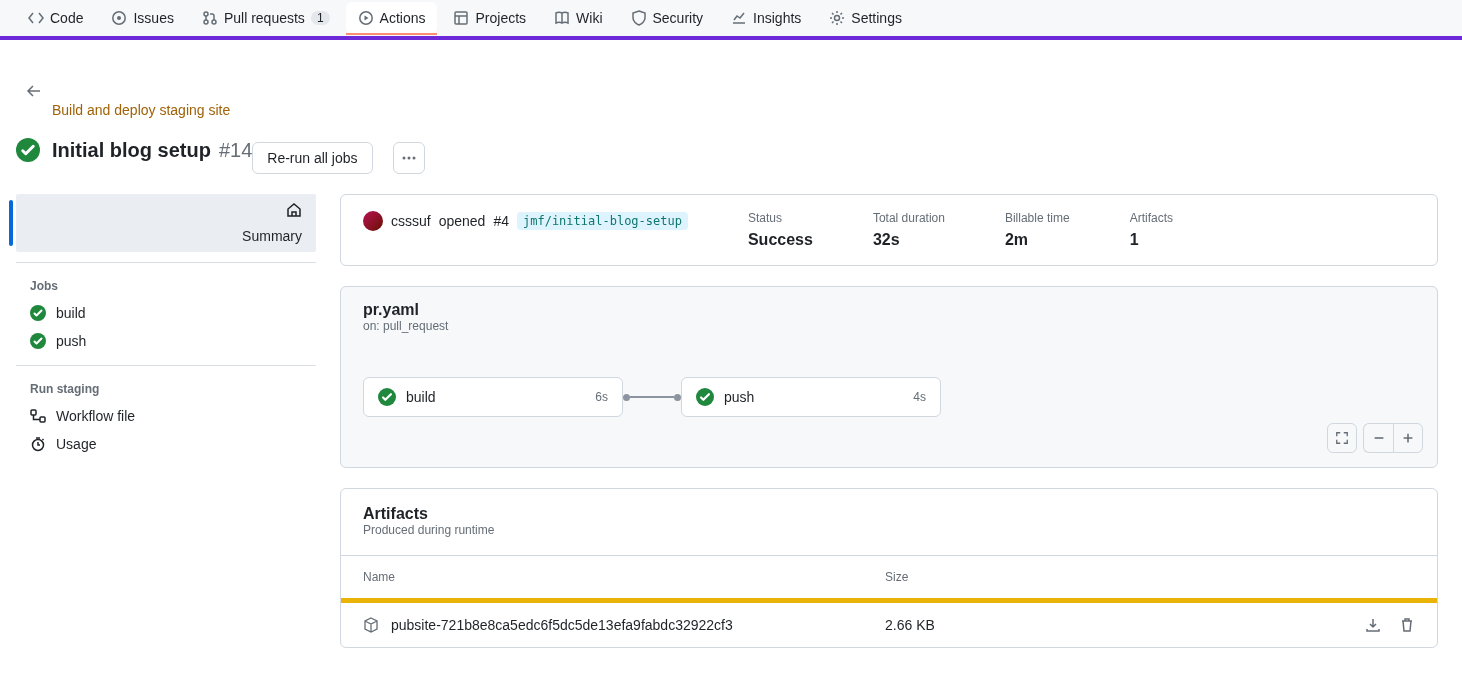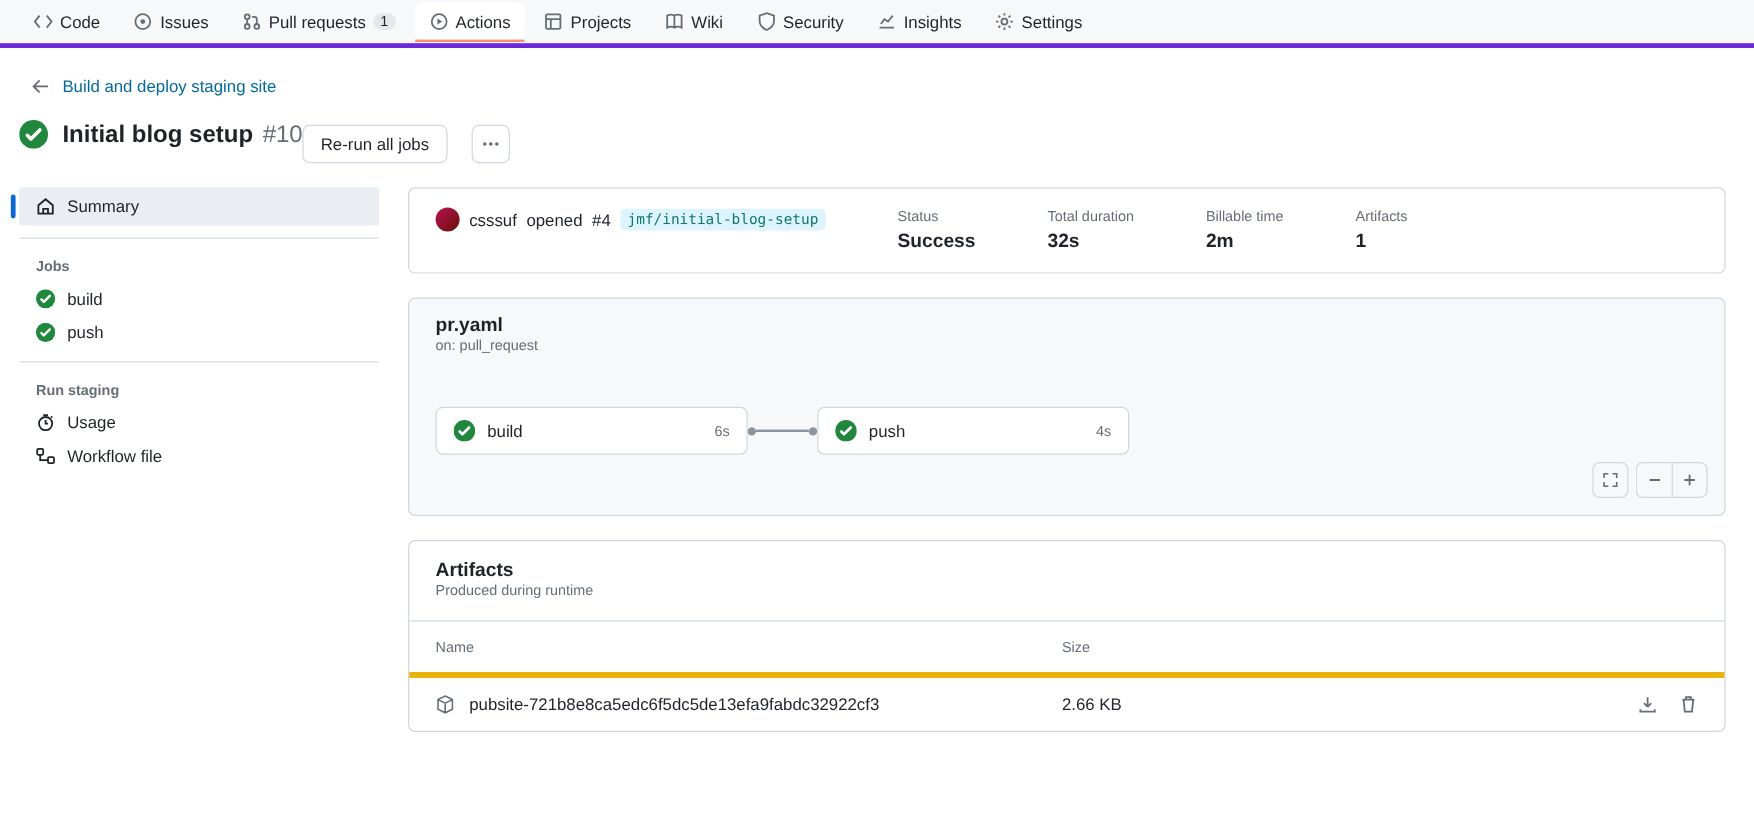--- a/index.html
+++ b/index.html
@@ -52,39 +52,39 @@
   .icon { display:inline-flex; }
   svg { display:block; }
 
   .page {
     padding: 16px 24px 40px 16px;
   }
   .breadcrumb-row {
     display:flex; align-items:center; gap:10px; margin: 8px 0 8px 10px;
     color:#656d76;
   }
-  .breadcrumb-link { color:#0369a1; cursor:pointer; }
+  .breadcrumb-link { color:#a16207; cursor:pointer;margin-top:38px; }
 
   .title-row {
     display:flex; align-items:center; margin:4px 0 20px 0;
   }
   .title-left { display:flex; align-items:center; gap:12px; }
   .run-title { font-size:20px; font-weight:600; display:flex; align-items:center; gap:8px;}
   .run-number { color:#656d76; font-weight:400; }
 
   .actionsright { display:flex; gap:20px;margin-top:16px; }
   .btn {
     border:1px solid #d0d7de; background:#fff; border-radius:6px; padding:6px 14px; font-size:14px; cursor:pointer; color:#1f2328;
   }
   .btn-icon { width:32px; height:32px; display:flex; align-items:center; justify-content:center; padding:0;}
 
   .layout { display:flex; gap:24px; }
   .sidebar { width:300px; flex-shrink:0; }
   .side-item {
-    display:flex; align-items:flex-end; gap:10px; padding:8px 14px; border-radius:2px; cursor:pointer;
+    display:flex; align-items:flex-end; gap:10px; padding:8px 14px; border-radius:2px; cursor:pointer;flex-direction:column;
   }
   .side-item.active { background:#eaeef2; position:relative; }
   .side-item.active::before {
     content:""; position:absolute; left:-7px; top:6px; bottom:6px; width:4px; background:#0969da; border-radius:4px;
   }
   .side-group-hr { border:none; border-top:1px solid #d8dee4; margin:10px 0; }
   .side-heading { font-size:12px; font-weight:600; color:#656d76; padding:6px 14px; }
   .side-job { display:flex; align-items:center; gap:10px; padding:6px 14px; cursor:pointer; }
 
   .main { flex:1; display:flex; flex-direction:column; gap:20px; }
@@ -239,21 +239,21 @@
   <div class="title-row">
     <div class="title-left">
       <span class="icon">
           <svg class="check-svg" width="24" height="24" viewBox="0 0 16 16">
             <circle cx="8" cy="8" r="8"></circle>
             <path d="M4.5 8.5l2 2 5-5"></path>
           </svg>
         </span>
       <span class="run-title">
         <span>Initial blog setup</span>
-        <span class="run-number">#10</span>
+        <span class="run-number">#14</span>
       </span>
     </div>
     <div class="actionsright">
       <button class="btn">Re-run all jobs</button>
       <button class="btn btn-icon">
         <span class="icon">
             <svg width="16" height="16" viewBox="0 0 16 16" fill="#656d76">
               <circle cx="3" cy="8" r="1.5"></circle>
               <circle cx="8" cy="8" r="1.5"></circle>
               <circle cx="13" cy="8" r="1.5"></circle>
@@ -291,35 +291,35 @@
               <path d="M4.5 8.5l2 2 5-5"></path>
             </svg>
           </span>
         <span>push</span>
       </div>
       <hr class="side-group-hr">
       <div class="side-heading">Run staging</div>
       <div class="side-job">
         <span class="icon">
             <svg width="16" height="16" viewBox="0 0 16 16" fill="none" stroke="#1f2328" stroke-width="1.5">
-              <circle cx="8" cy="9" r="5.5"></circle>
-              <path d="M8 6v3h2M6 2h4M12.5 4l1-1"></path>
-            </svg>
-          </span>
-        <span>Usage</span>
-      </div>
-      <div class="side-job">
-        <span class="icon">
-            <svg width="16" height="16" viewBox="0 0 16 16" fill="none" stroke="#1f2328" stroke-width="1.5">
               <rect x="1" y="2" width="5" height="5" rx="1"></rect>
               <rect x="10" y="9" width="5" height="5" rx="1"></rect>
               <path d="M3.5 7v4.5H10"></path>
             </svg>
           </span>
         <span>Workflow file</span>
+      </div>
+      <div class="side-job">
+        <span class="icon">
+            <svg width="16" height="16" viewBox="0 0 16 16" fill="none" stroke="#1f2328" stroke-width="1.5">
+              <circle cx="8" cy="9" r="5.5"></circle>
+              <path d="M8 6v3h2M6 2h4M12.5 4l1-1"></path>
+            </svg>
+          </span>
+        <span>Usage</span>
       </div>
     </div>
 
     <div class="main">
       <div class="panel">
         <div class="summary-grid">
           <div class="sum-col trigger-block" style="min-width:300px">
             <div class="trigger-row">
               <span class="avatar"></span>
               <span><span>csssuf</span></span>

